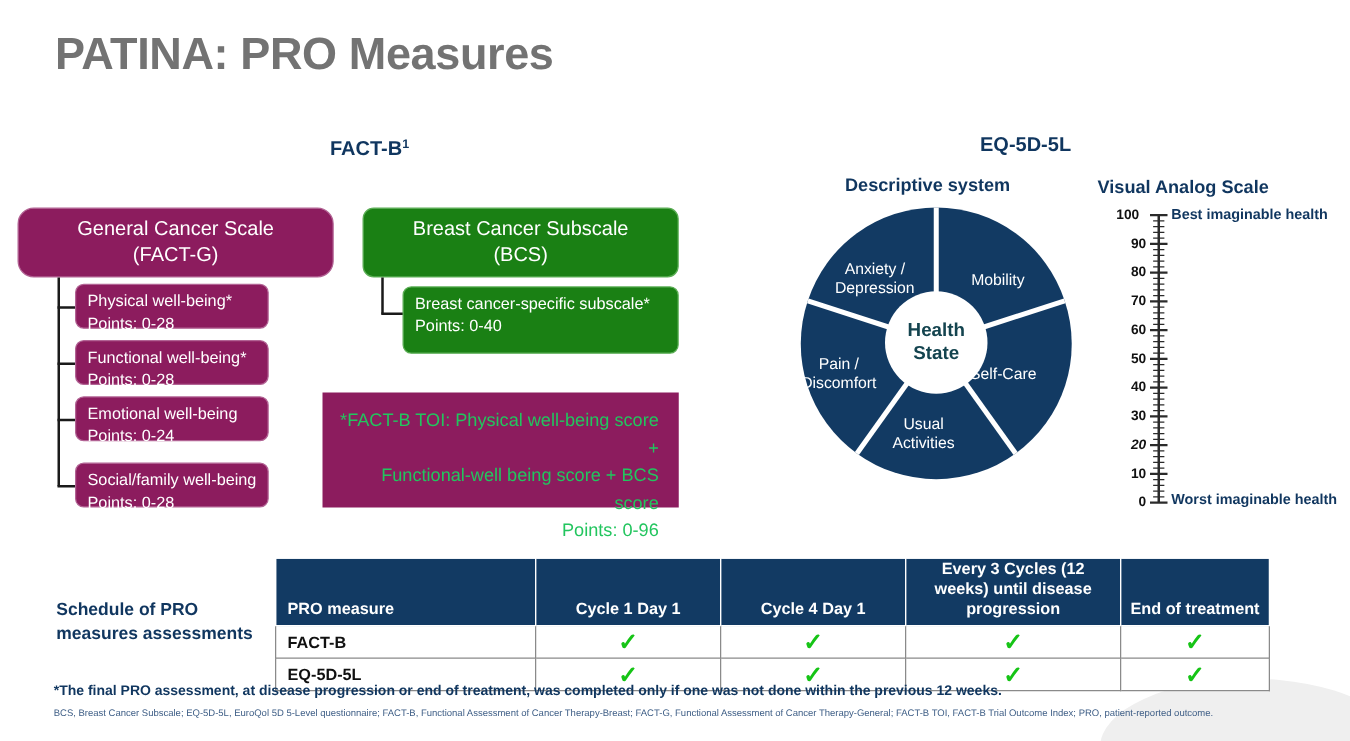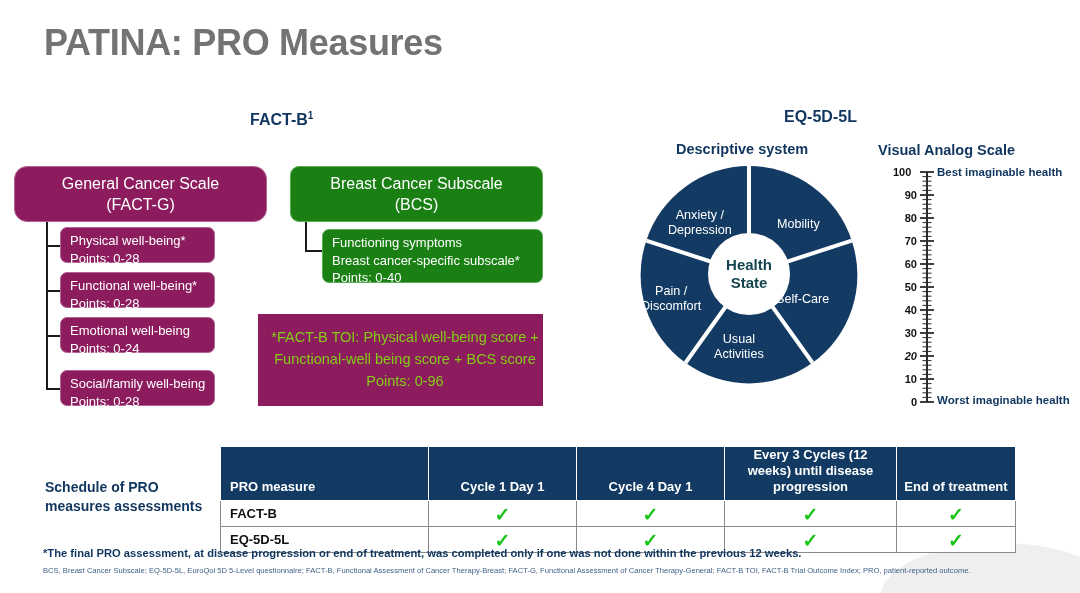--- a/index.html
+++ b/index.html
@@ -29,21 +29,21 @@
   }
 
   
   .section-heading {
     position: absolute;
     font-size: 16px;
     font-weight: bold;
     color: #10365F;
     white-space: nowrap;
   }
-  #factb-heading { left: 250px; top: 110px; }
+  #factb-heading { left: 264px; top: 110px; }
   #eq5d-heading  { left: 784px; top: 108px; }
   #descsys-heading { left: 676px; top: 141px; font-size: 14.5px; }
   #vas-heading   { left: 878px; top: 142px; font-size: 14.5px; }
 
   
   .hdr-box {
     position: absolute;
     border-radius: 9px;
     color: #ffffff;
     font-size: 16px;
@@ -66,26 +66,26 @@
     font-size: 13px;
     line-height: 17.5px;
     box-sizing: border-box;
     padding: 4px 8px 4px 9px;
     text-align: left;
   }
 
   .note-box {
     position: absolute;
     background: #8C1C5E;
-    color: #84cc16;
+    color: #22c55e;
     font-size: 14.5px;
     line-height: 22px;
     box-sizing: border-box;
-    padding: 12px 4px 12px 13px;
-    text-align: center;
+    padding: 12px 16px 12px 13px;
+    text-align: right;
   }
 
   
   .conn {
     position: absolute;
     background: #1a1a1a;
   }
   .conn-v { width: 1.6px; }
   .conn-h { height: 1.6px; }
 
@@ -266,21 +266,20 @@
 
 <div class="hdr-box green" style="left:290px; top:166px; width:253px; height:56px;">
   <div>Breast Cancer Subscale</div>
   <div>(BCS)</div>
 </div>
 
 <div class="conn conn-v" style="left:305px; top:222px; height:29px;"></div>
 <div class="conn conn-h" style="left:305px; top:250px; width:18px;"></div>
 
 <div class="sub-box green" style="left:322px; top:229px; width:221px; height:54px;">
-  <div>Functioning symptoms</div>
   <div>Breast cancer-specific subscale*</div>
   <div>Points: 0-40</div>
 </div>
 
 <div class="note-box" style="left:258px; top:314px; width:285px; height:92px;">
   <div>*FACT-B TOI: Physical well-being score +</div>
   <div>Functional-well being score + BCS score</div>
   <div>Points: 0-96</div>
 </div>
 

